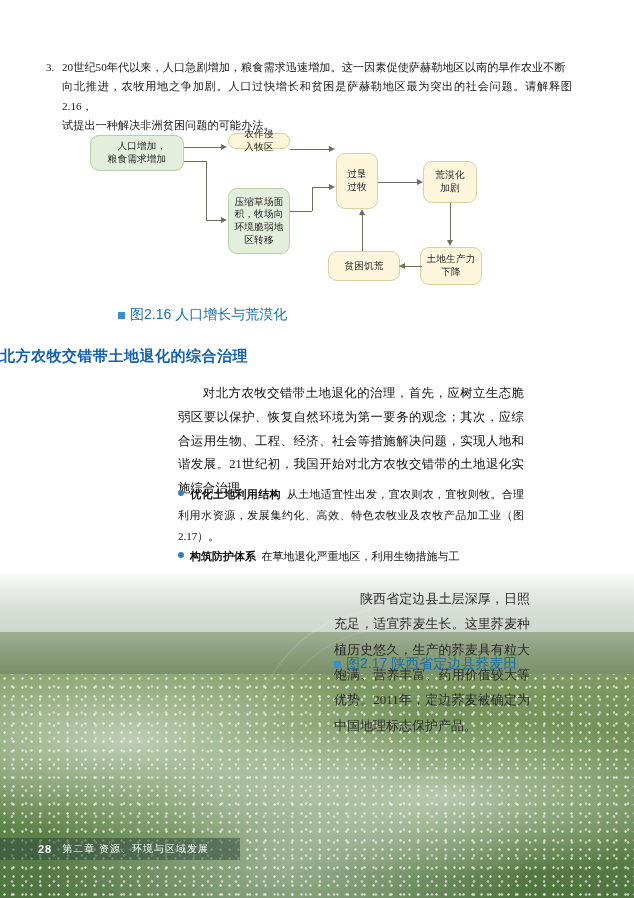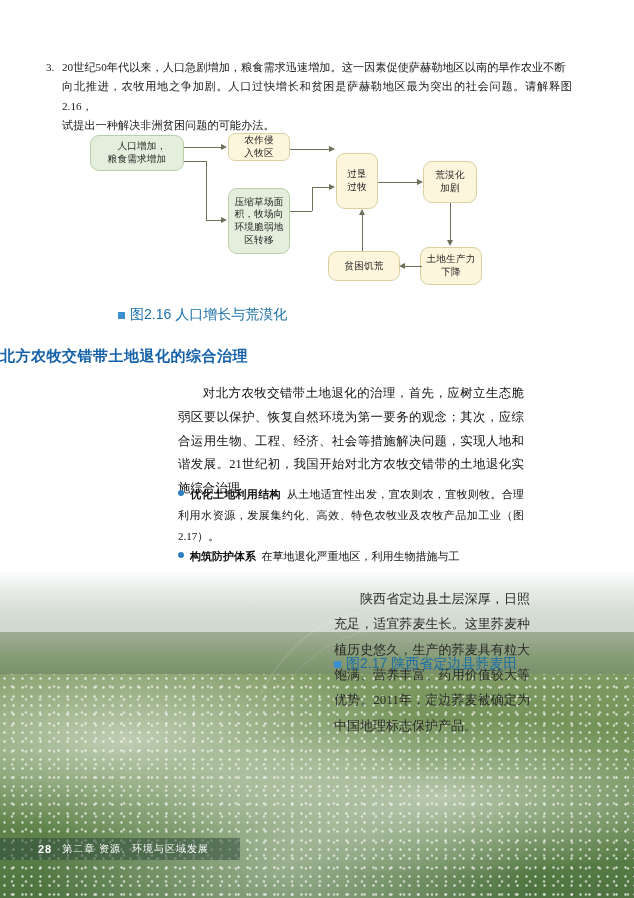--- a/index.html
+++ b/index.html
@@ -66,21 +66,21 @@
     padding: 2px 3px;
     letter-spacing: 0.2px;
   }
   .node.green {
     background: #e4eedc;
     border: 1px solid #b9cfa8;
   }
   .node span { display: block; }
 
   .n-pop   { left: 0px;   top: 10px;  width: 94px;  height: 36px; text-align: right; }
-  .n-crop  { left: 138px; top: 8px;   width: 62px;  height: 28px; border-radius: 7px; }
+  .n-crop  { left: 138px; top: 8px;   width: 62px;  height: 16px; }
   .n-compr { left: 138px; top: 63px;  width: 62px;  height: 66px; }
   .n-over  { left: 246px; top: 28px;  width: 42px;  height: 56px; }
   .n-deser { left: 333px; top: 36px;  width: 54px;  height: 42px; justify-content: center; }
   .n-land  { left: 330px; top: 122px; width: 62px;  height: 38px; }
   .n-poor  { left: 238px; top: 126px; width: 72px;  height: 30px; }
 
   .arrow {
     position: absolute;
     background: #6f6f5a;
   }

